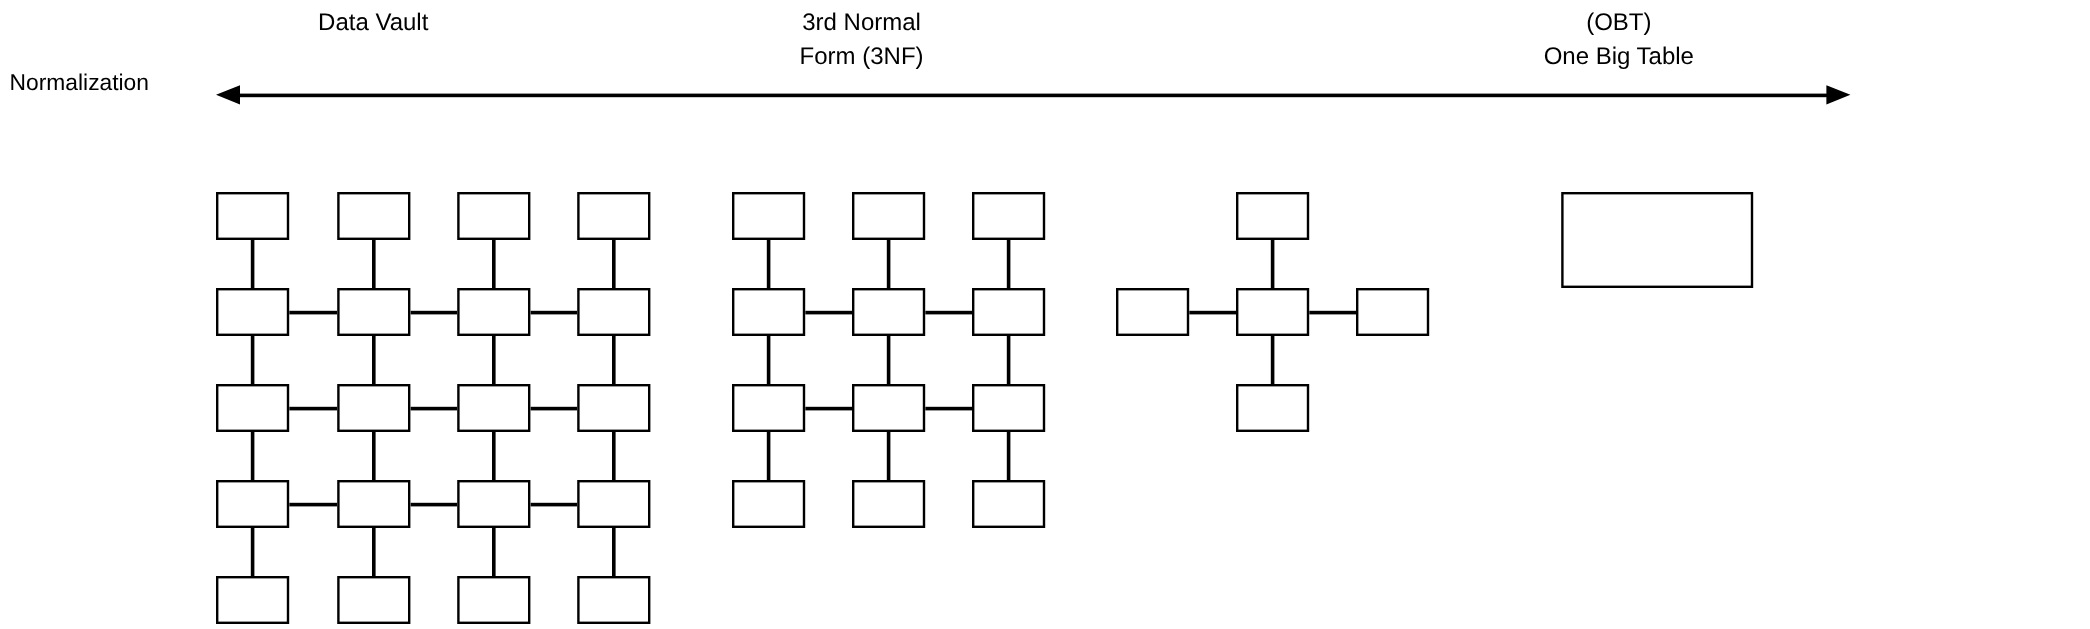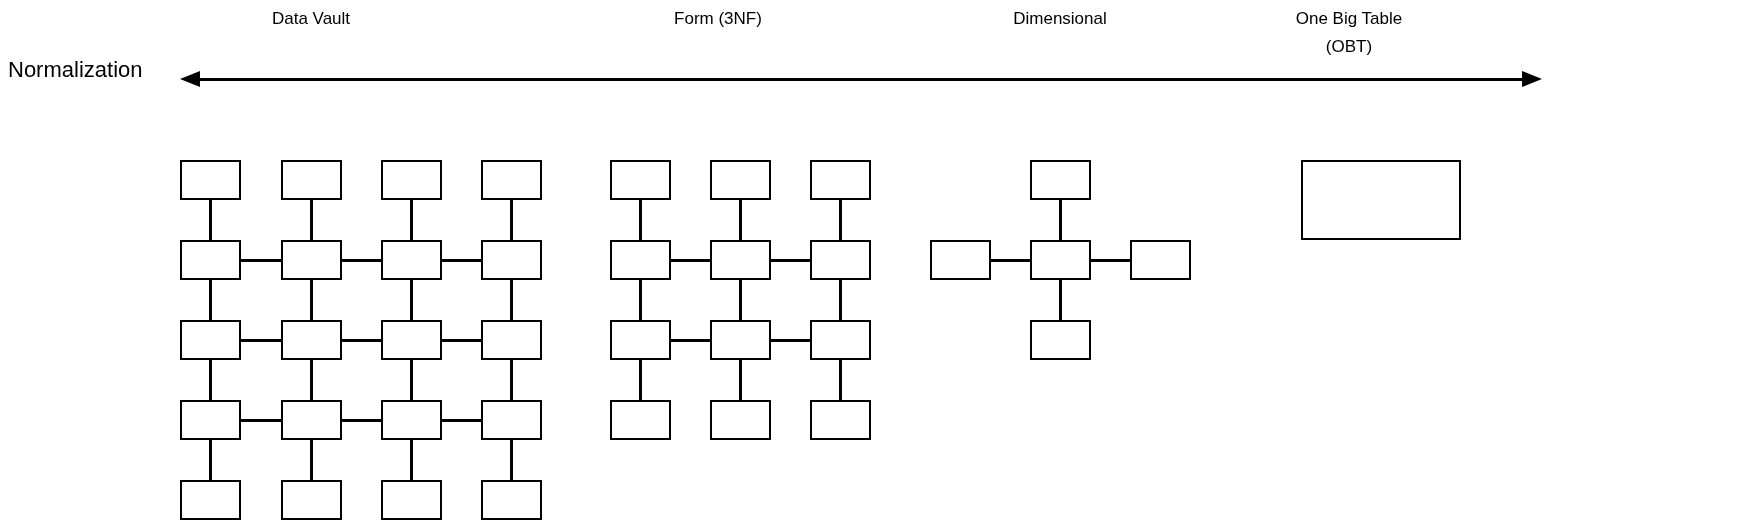--- a/index.html
+++ b/index.html
@@ -6,25 +6,25 @@
   #canvas{
     position:relative;
     width:1742px;height:524px;
     background:#ffffff;
     font-family:"Liberation Sans", sans-serif;
     color:#000;
     overflow:hidden;
   }
   .top-label{
     position:absolute;top:5px;width:320px;
-    text-align:center;font-size:17px;line-height:28px;
+    text-align:center;font-size:20px;line-height:28px;
     white-space:nowrap;
   }
   .side-label{
-    position:absolute;top:56px;font-size:22px;line-height:28px;
+    position:absolute;top:56px;font-size:19px;line-height:28px;
     white-space:nowrap;
   }
   .ebox{
     position:absolute;
     border:2.5px solid #000;
     background:#fff;
     box-sizing:border-box;
   }
   .conn{position:absolute;background:#000;}
   .arrow-line{position:absolute;background:#000;}
@@ -80,20 +80,21 @@
     <div class="ebox" style="left: 481px; top: 320px; width: 61px; height: 40px;"></div>
     <div class="ebox" style="left: 180px; top: 400px; width: 61px; height: 40px;"></div>
     <div class="ebox" style="left: 281px; top: 400px; width: 61px; height: 40px;"></div>
     <div class="ebox" style="left: 381px; top: 400px; width: 61px; height: 40px;"></div>
     <div class="ebox" style="left: 481px; top: 400px; width: 61px; height: 40px;"></div>
     <div class="ebox" style="left: 180px; top: 480px; width: 61px; height: 40px;"></div>
     <div class="ebox" style="left: 281px; top: 480px; width: 61px; height: 40px;"></div>
     <div class="ebox" style="left: 381px; top: 480px; width: 61px; height: 40px;"></div>
     <div class="ebox" style="left: 481px; top: 480px; width: 61px; height: 40px;"></div>
     <div class="top-label" style="left: 558px;">
+      <div>3rd Normal</div>
       <div>Form (3NF)</div>
     </div>
     <div class="conn" style="left: 639px; top: 200px; width: 3px; height: 40px;"></div>
     <div class="conn" style="left: 639px; top: 280px; width: 3px; height: 40px;"></div>
     <div class="conn" style="left: 639px; top: 360px; width: 3px; height: 40px;"></div>
     <div class="conn" style="left: 739px; top: 200px; width: 3px; height: 40px;"></div>
     <div class="conn" style="left: 739px; top: 280px; width: 3px; height: 40px;"></div>
     <div class="conn" style="left: 739px; top: 360px; width: 3px; height: 40px;"></div>
     <div class="conn" style="left: 839px; top: 200px; width: 3px; height: 40px;"></div>
     <div class="conn" style="left: 839px; top: 280px; width: 3px; height: 40px;"></div>
@@ -108,29 +109,28 @@
     <div class="ebox" style="left: 610px; top: 240px; width: 61px; height: 40px;"></div>
     <div class="ebox" style="left: 710px; top: 240px; width: 61px; height: 40px;"></div>
     <div class="ebox" style="left: 810px; top: 240px; width: 61px; height: 40px;"></div>
     <div class="ebox" style="left: 610px; top: 320px; width: 61px; height: 40px;"></div>
     <div class="ebox" style="left: 710px; top: 320px; width: 61px; height: 40px;"></div>
     <div class="ebox" style="left: 810px; top: 320px; width: 61px; height: 40px;"></div>
     <div class="ebox" style="left: 610px; top: 400px; width: 61px; height: 40px;"></div>
     <div class="ebox" style="left: 710px; top: 400px; width: 61px; height: 40px;"></div>
     <div class="ebox" style="left: 810px; top: 400px; width: 61px; height: 40px;"></div>
     <div class="top-label" style="left: 900px;">
-      <div>Dimensional</div>
     </div>
     <div class="conn" style="left: 1059px; top: 200px; width: 3px; height: 40px;"></div>
     <div class="conn" style="left: 991px; top: 258.5px; width: 39px; height: 3px;"></div>
     <div class="conn" style="left: 1091px; top: 258.5px; width: 39px; height: 3px;"></div>
     <div class="conn" style="left: 1059px; top: 280px; width: 3px; height: 40px;"></div>
     <div class="ebox" style="left: 1030px; top: 160px; width: 61px; height: 40px;"></div>
     <div class="ebox" style="left: 930px; top: 240px; width: 61px; height: 40px;"></div>
     <div class="ebox" style="left: 1130px; top: 240px; width: 61px; height: 40px;"></div>
     <div class="ebox" style="left: 1030px; top: 320px; width: 61px; height: 40px;"></div>
     <div class="ebox" style="left: 1030px; top: 240px; width: 61px; height: 40px;"></div>
     <div class="top-label" style="left: 1189px;">
+      <div>(OBT)</div>
       <div>One Big Table</div>
-      <div>(OBT)</div>
     </div>
     <div class="ebox" style="left: 1301px; top: 160px; width: 160px; height: 80px;"></div>
   </div>
 
 </body></html>

